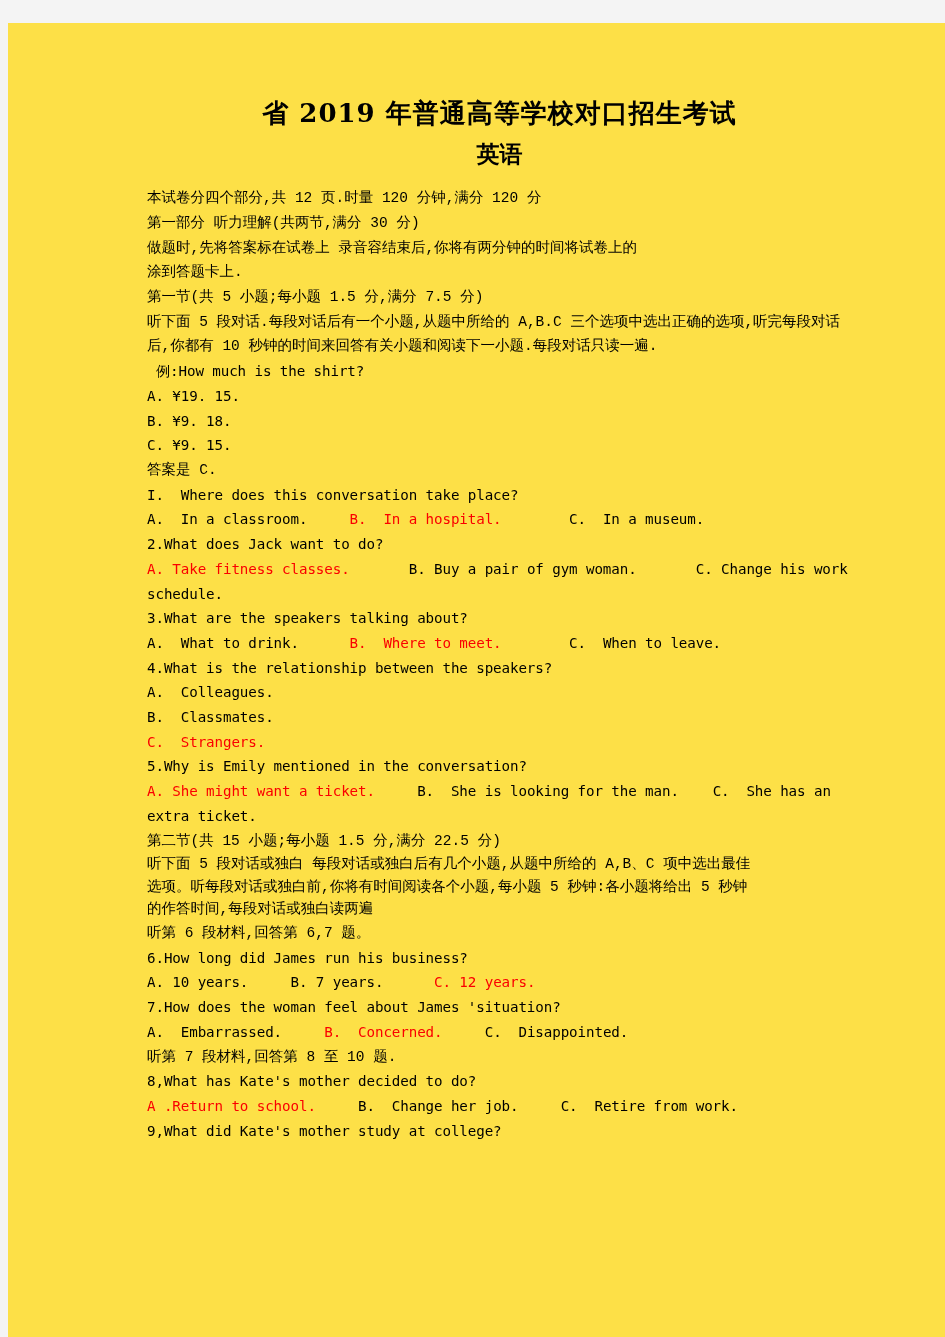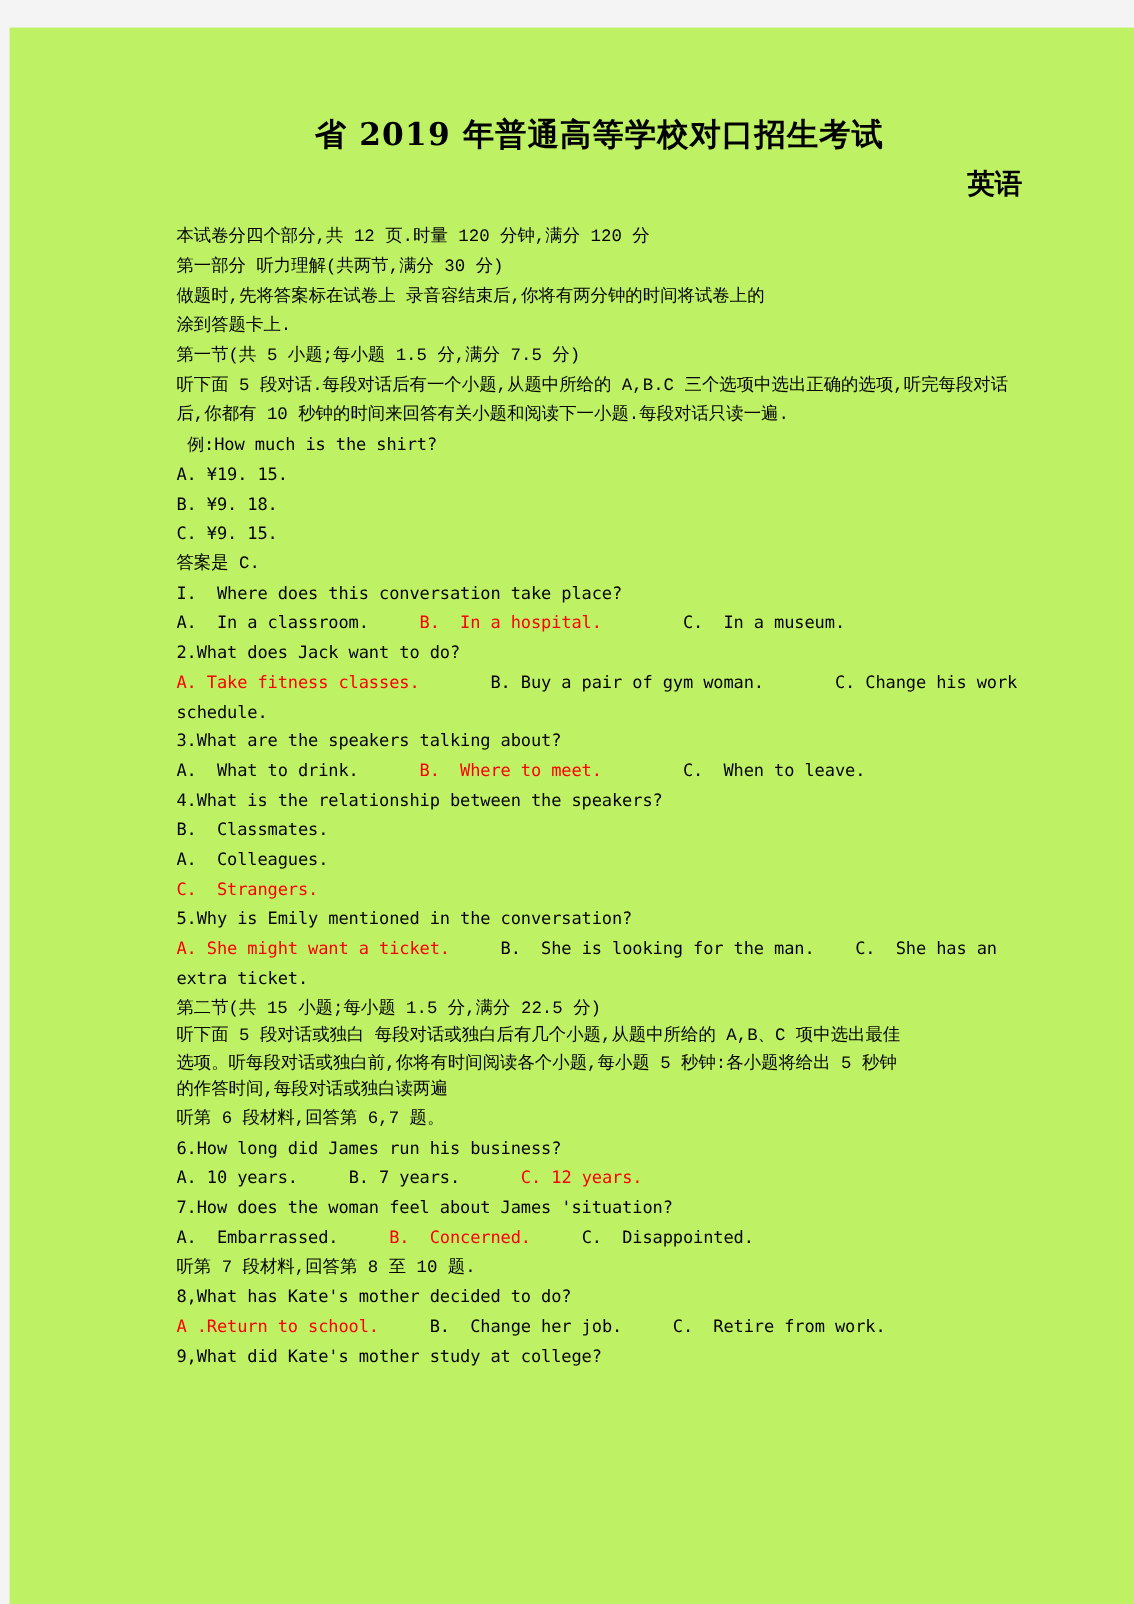--- a/index.html
+++ b/index.html
@@ -13,21 +13,21 @@
     background: #f4f4f4;
     font-family: "Liberation Serif", "DejaVu Serif", serif;
     overflow: hidden;
   }
   #page {
     position: absolute;
     left: 8px;
     top: 23px;
     width: 937px;
     height: 1314px;
-    background: #bef264;
+    background: #fde047;
     box-sizing: border-box;
   }
   #content {
     position: absolute;
     left: 139px;
     top: 74px;
     width: 705px;
   }
 
   
@@ -38,21 +38,21 @@
     text-align: center;
     letter-spacing: 1px;
     margin: 0 0 10px 0;
     color: #000;
     line-height: 1.25;
   }
   .doc-subtitle {
     font-family: "DejaVu Serif", "Liberation Serif", serif;
     font-size: 23px;
     font-weight: bold;
-    text-align: right;
+    text-align: center;
     margin: 0 0 18px 0;
     color: #000;
     line-height: 1.25;
   }
 
   
   .line {
     font-size: 15px;
     line-height: 24.7px;
     color: #000;
@@ -111,22 +111,22 @@
       <div class="line en">I.  Where does this conversation take place?</div>
       <div class="line en"><span>A.  In a classroom.</span>     <span class="red">B.  In a hospital.</span>        <span>C.  In a museum.</span></div>
 
       <div class="line en">2.What does Jack want to do?</div>
       <div class="line en"><span class="red">A. Take fitness classes.</span>       <span>B. Buy a pair of gym woman.</span>       <span>C. Change his work schedule.</span></div>
 
       <div class="line en">3.What are the speakers talking about?</div>
       <div class="line en"><span>A.  What to drink.</span>      <span class="red">B.  Where to meet.</span>        <span>C.  When to leave.</span></div>
 
       <div class="line en">4.What is the relationship between the speakers?</div>
+      <div class="line en">A.  Colleagues.</div>
       <div class="line en">B.  Classmates.</div>
-      <div class="line en">A.  Colleagues.</div>
       <div class="line en red">C.  Strangers.</div>
 
       <div class="line en">5.Why is Emily mentioned in the conversation?</div>
       <div class="line en"><span class="red">A. She might want a ticket.</span>     <span>B.  She is looking for the man.</span>    <span>C.  She has an extra ticket.</span></div>
     </div>
 
     <div class="block">
       <div class="line cn">第二节(共 15 小题;每小题 1.5 分,满分 22.5 分)</div>
       <div class="line cn tight">听下面 5 段对话或独白 每段对话或独白后有几个小题,从题中所给的 A,B、C 项中选出最佳</div>
       <div class="line cn tight">选项。听每段对话或独白前,你将有时间阅读各个小题,每小题 5 秒钟:各小题将给出 5 秒钟</div>

